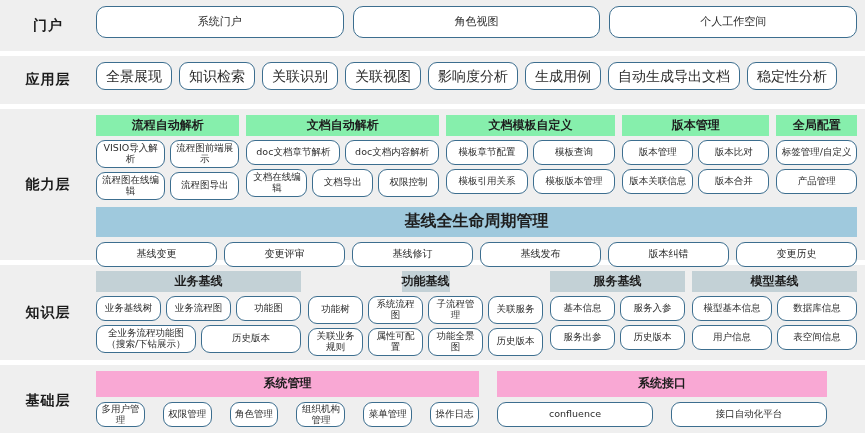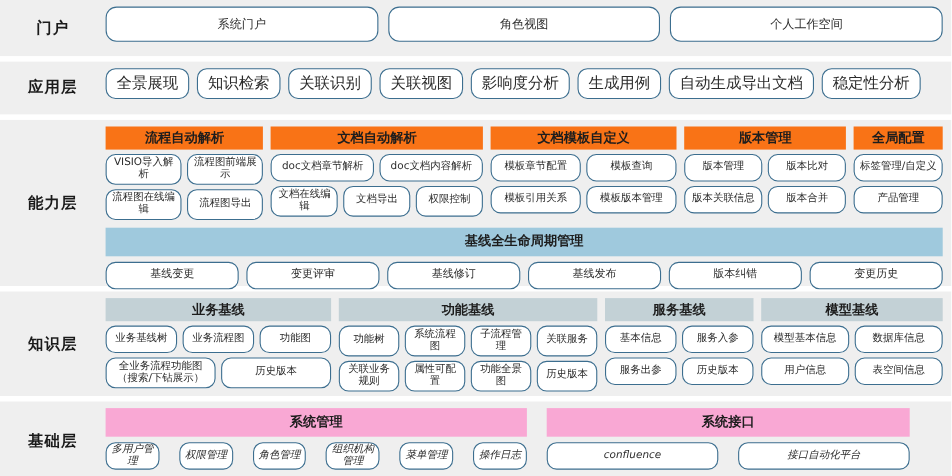--- a/index.html
+++ b/index.html
@@ -74,46 +74,46 @@
   .groups { display: flex; gap: 7px; width: 100%; }
   .group { display: flex; flex-direction: column; gap: 4px; }
   .group-head {
     font-size: 12px;
     font-weight: bold;
     color: #1d1d1d;
     text-align: center;
     padding: 4px 0 5px;
     line-height: 1;
   }
-  .cap .group-head { background: #f97316; }
+  .cap .group-head { background: #86efac; }
   .know .group-head { background: #c3d1d6; font-weight: bold; }
   .group-rows { display: flex; flex-direction: column; gap: 4px; }
   .grow { display: flex; gap: 5px; }
   .grow .pill { flex: 1 1 0; min-height: 25px; }
 
   
   .cap-wrap { display: flex; flex-direction: column; gap: 7px; width: 100%; }
   .fullstrip { display: flex; flex-direction: column; gap: 5px; }
   .fullstrip .strip-head {
     background: #9fc9dd;
-    font-size: 12px; font-weight: bold; color: #1d1d1d;
+    font-size: 16px; font-weight: bold; color: #1d1d1d;
     text-align: center; padding: 4px 0 5px;
   }
   .fullstrip .strip-row { display: flex; gap: 7px; }
   .fullstrip .strip-row .pill { flex: 1 1 0; height: 25px; font-size: 10px; }
 
   
   .base-body { gap: 18px; }
   .base-col { display: flex; flex-direction: column; gap: 5px; }
   .base-col .col-head {
     background: #f9a8d4;
     font-size: 12px; font-weight: bold; color: #1d1d1d;
     text-align: center; padding: 4px 0 5px;
   }
-  .base-col .col-row { display: flex; gap: 18px; font-style: italic; }
+  .base-col .col-row { display: flex; gap: 18px; }
   .base-col .col-row .pill { flex: 1 1 0; height: 25px; }
   .sysmgmt { flex: 0 0 383px; }
   .sysapi  { flex: 0 0 330px; }
 
   .spell {
     text-decoration: underline wavy #e03b2f;
     text-decoration-skip-ink: none;
   }
 </style>
 </head>
@@ -240,21 +240,21 @@
                 <div class="pill">业务基线树</div>
                 <div class="pill">业务流程图</div>
                 <div class="pill">功能图</div>
               </div>
               <div class="grow">
                 <div class="pill">全业务流程功能图（搜索/下钻展示）</div>
                 <div class="pill">历史版本</div>
               </div>
             </div>
           </div>
-          <div class="group" style="flex: 1 1 230px;">
+          <div class="group" style="flex: 1 1 230px; align-items: center;">
             <div class="group-head">功能基线</div>
             <div class="group-rows">
               <div class="grow">
                 <div class="pill">功能树</div>
                 <div class="pill">系统流程图</div>
                 <div class="pill">子流程管理</div>
                 <div class="pill">关联服务</div>
               </div>
               <div class="grow">
                 <div class="pill">关联业务规则</div>

